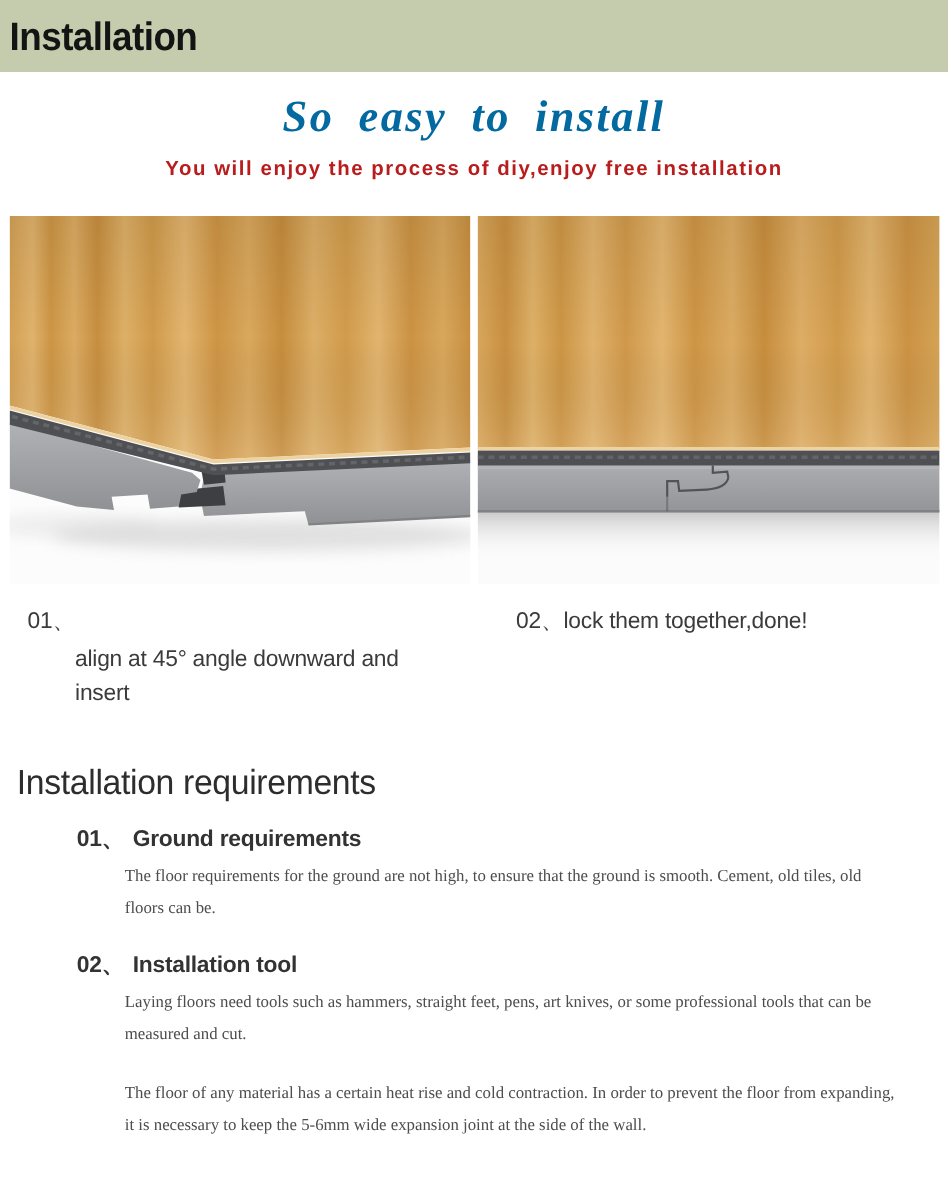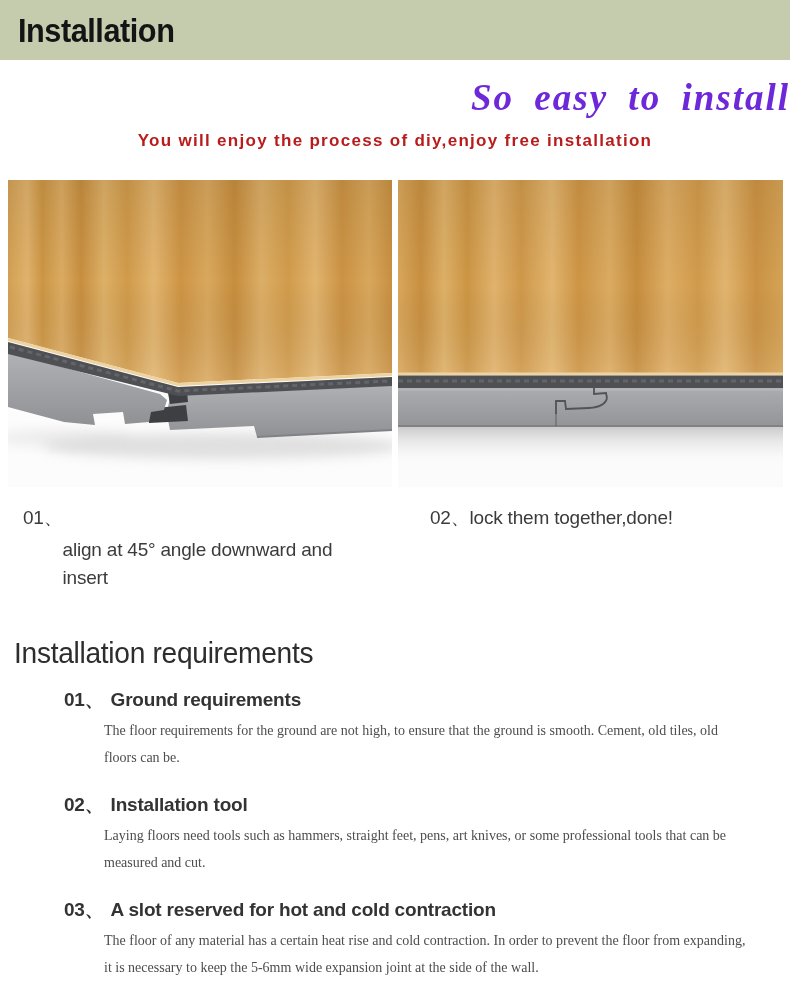--- a/index.html
+++ b/index.html
@@ -3,32 +3,32 @@
 <meta charset="utf-8">
 <style>
   html,body{margin:0;padding:0;}
   body{
     width:790px;height:981px;overflow:hidden;background:#ffffff;
     font-family:"Liberation Sans",sans-serif;color:#222;
   }
   
   .banner{
     height:60px;background:#c5cbad;display:flex;align-items:center;
-    padding-left:18px;box-sizing:border-box;text-align:center;
+    padding-left:8px;box-sizing:border-box;text-align:center;
   }
   .banner-title{
     margin:0;font-size:33px;font-weight:700;color:#141414;
     letter-spacing:-.5px;transform:scaleX(.93);transform-origin:left center;
     line-height:1;
   }
   
   .hero-title{
-    margin:15px 0 0;text-align:right;
+    margin:15px 0 0;text-align:center;
     font-family:"Liberation Serif",serif;font-style:italic;font-weight:700;
-    font-size:37px;line-height:45px;color:#6d28d9;
+    font-size:37px;line-height:45px;color:#0369a1;
     letter-spacing:2px;word-spacing:9px;
   }
   .hero-sub{
     margin:9px 0 0;text-align:center;font-size:17px;font-weight:700;
     letter-spacing:1.3px;color:#b91c1c;line-height:24px;
   }
   
   .images-row{display:flex;gap:6px;padding:0 7px 0 8px;margin-top:27px;}
   .images-row figure{margin:0;line-height:0;}
   
@@ -215,23 +215,19 @@
 
       <div class="req-item">
         <div class="req-head">
           <span class="num">02、</span>
           <span>Installation tool</span>
         </div>
         <p class="req-body">Laying floors need tools such as hammers, straight feet, pens, art knives, or some professional tools that can be measured and cut.</p>
       </div>
 
       <div class="req-item">
-        <div class="req-head">
-          <span class="num">03、</span>
-          <span>A slot reserved for hot and cold contraction</span>
-        </div>
         <p class="req-body">The floor of any material has a certain heat rise and cold contraction. In order to prevent the floor from expanding, it is necessary to keep the 5-6mm wide expansion joint at the side of the wall.</p>
       </div>
 
     </div>
   </section>
 
 </div>
 
 </body></html>

